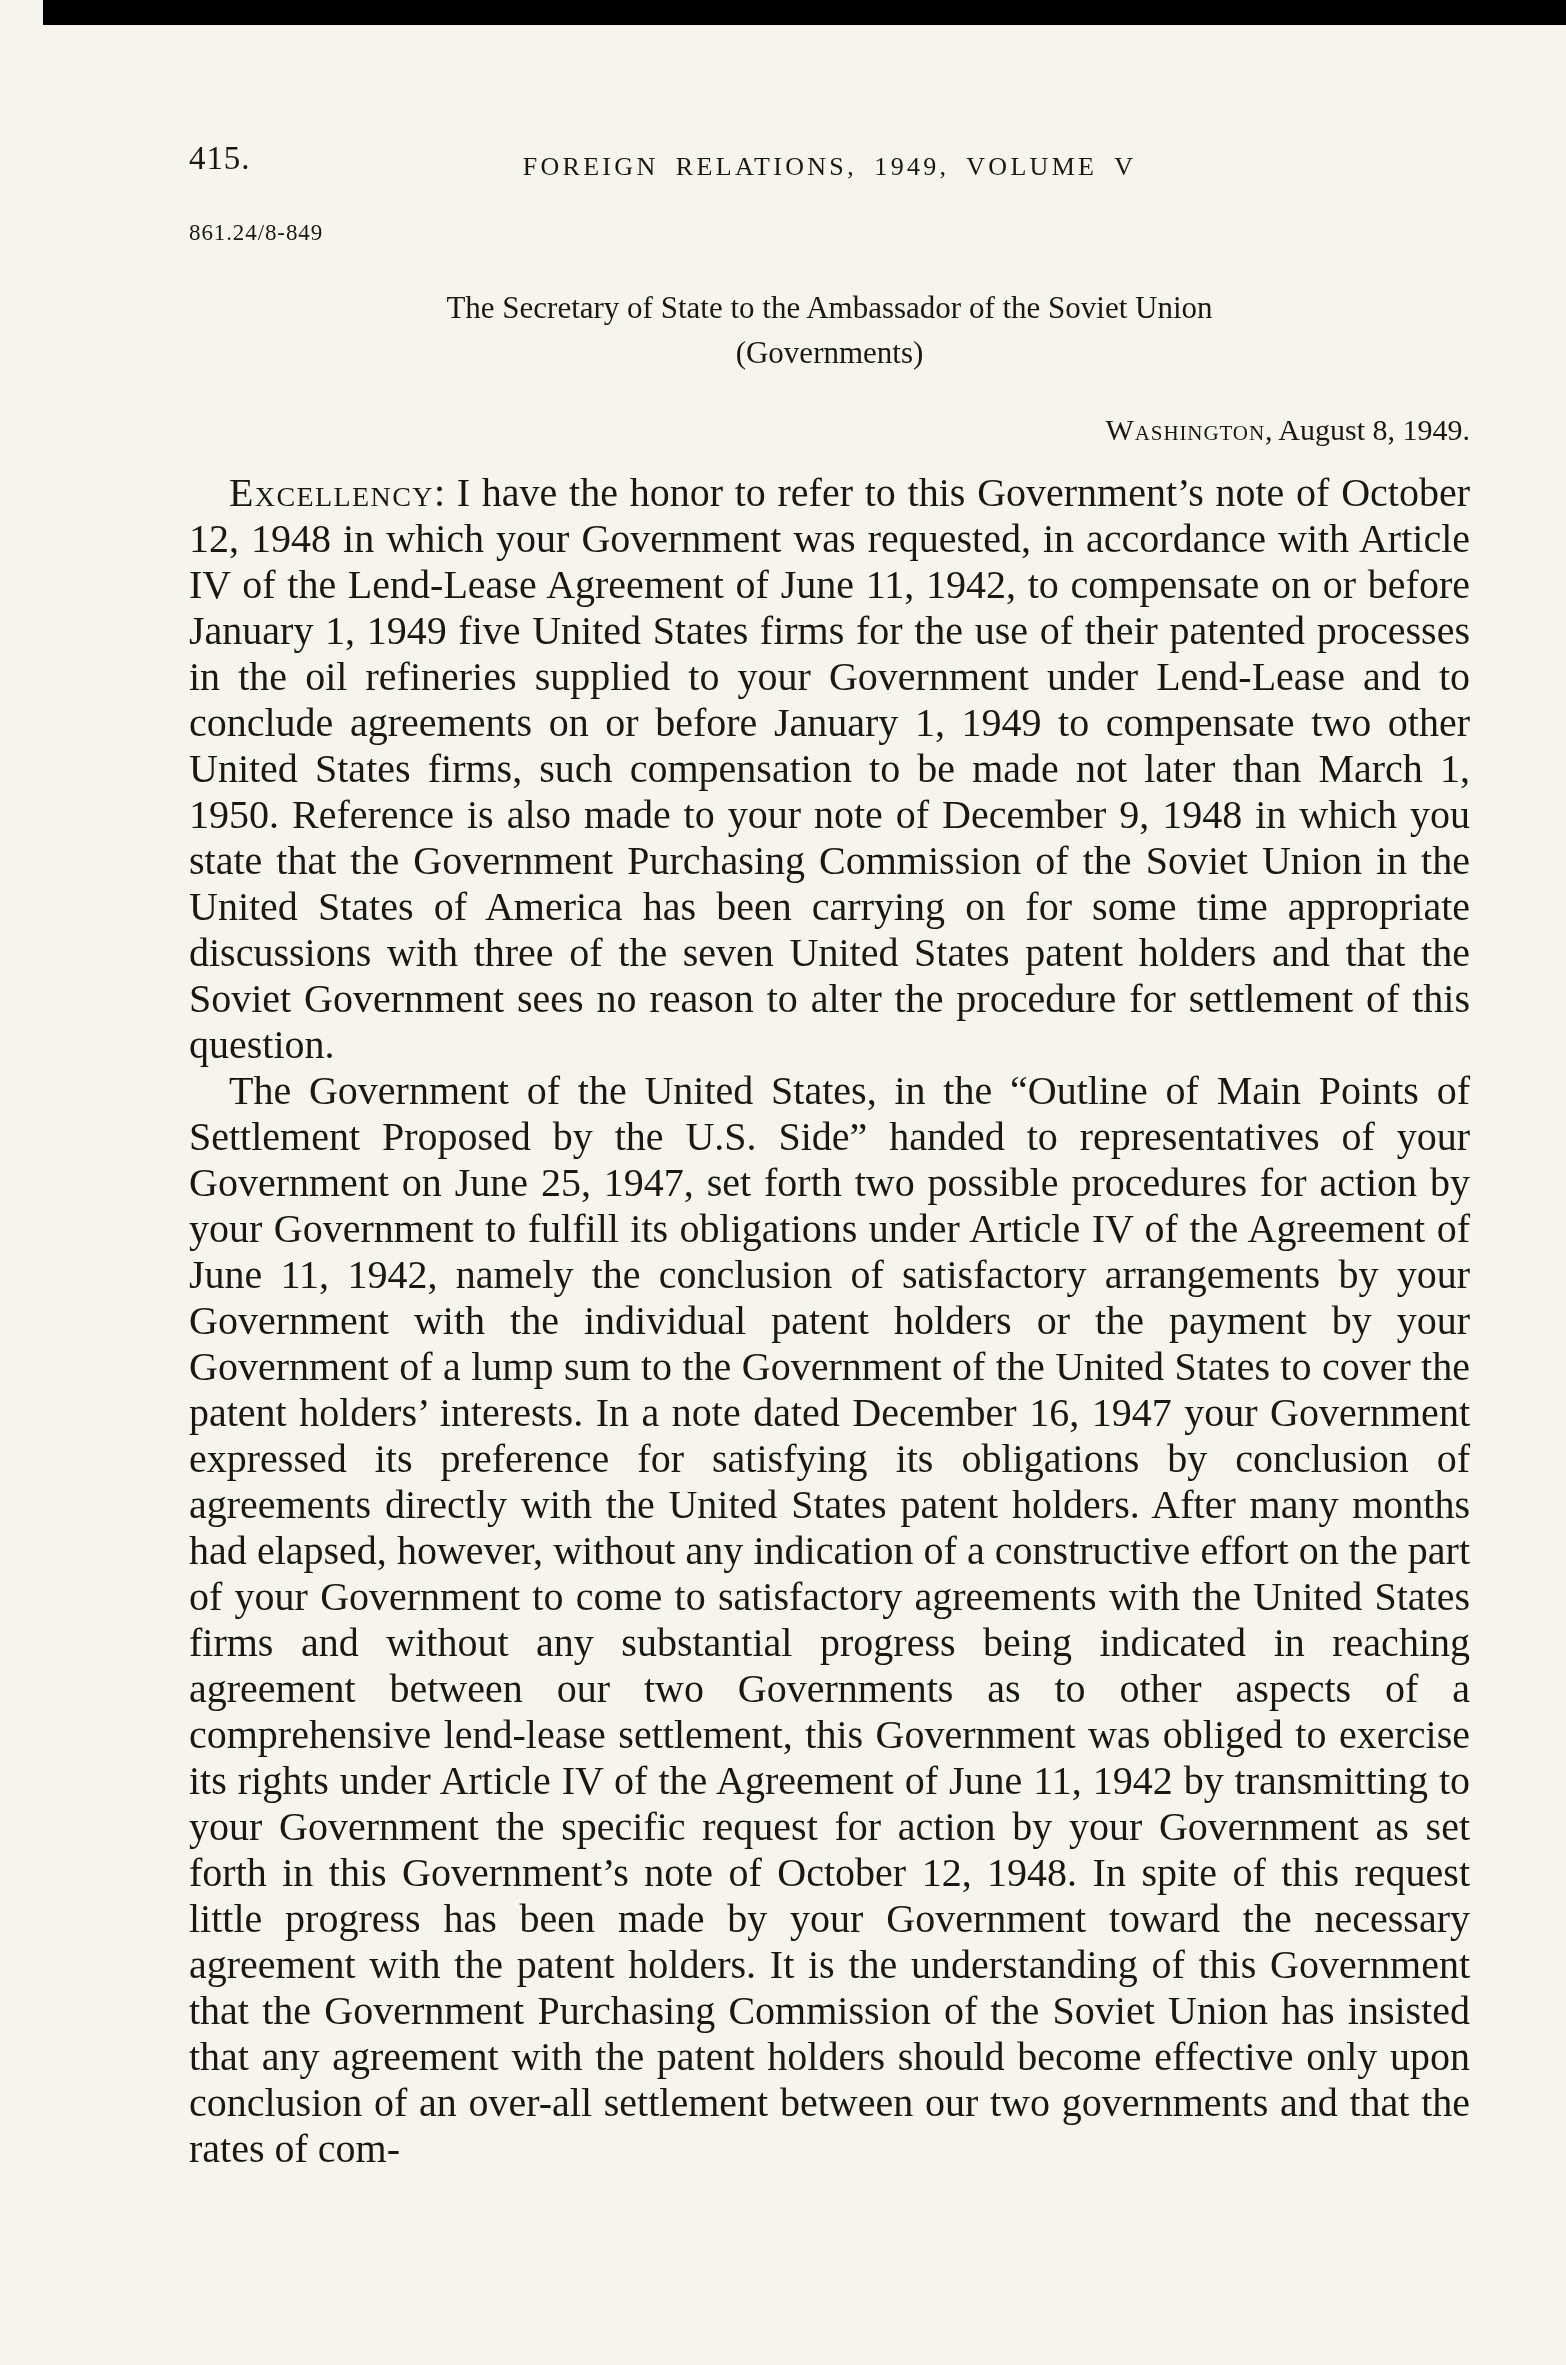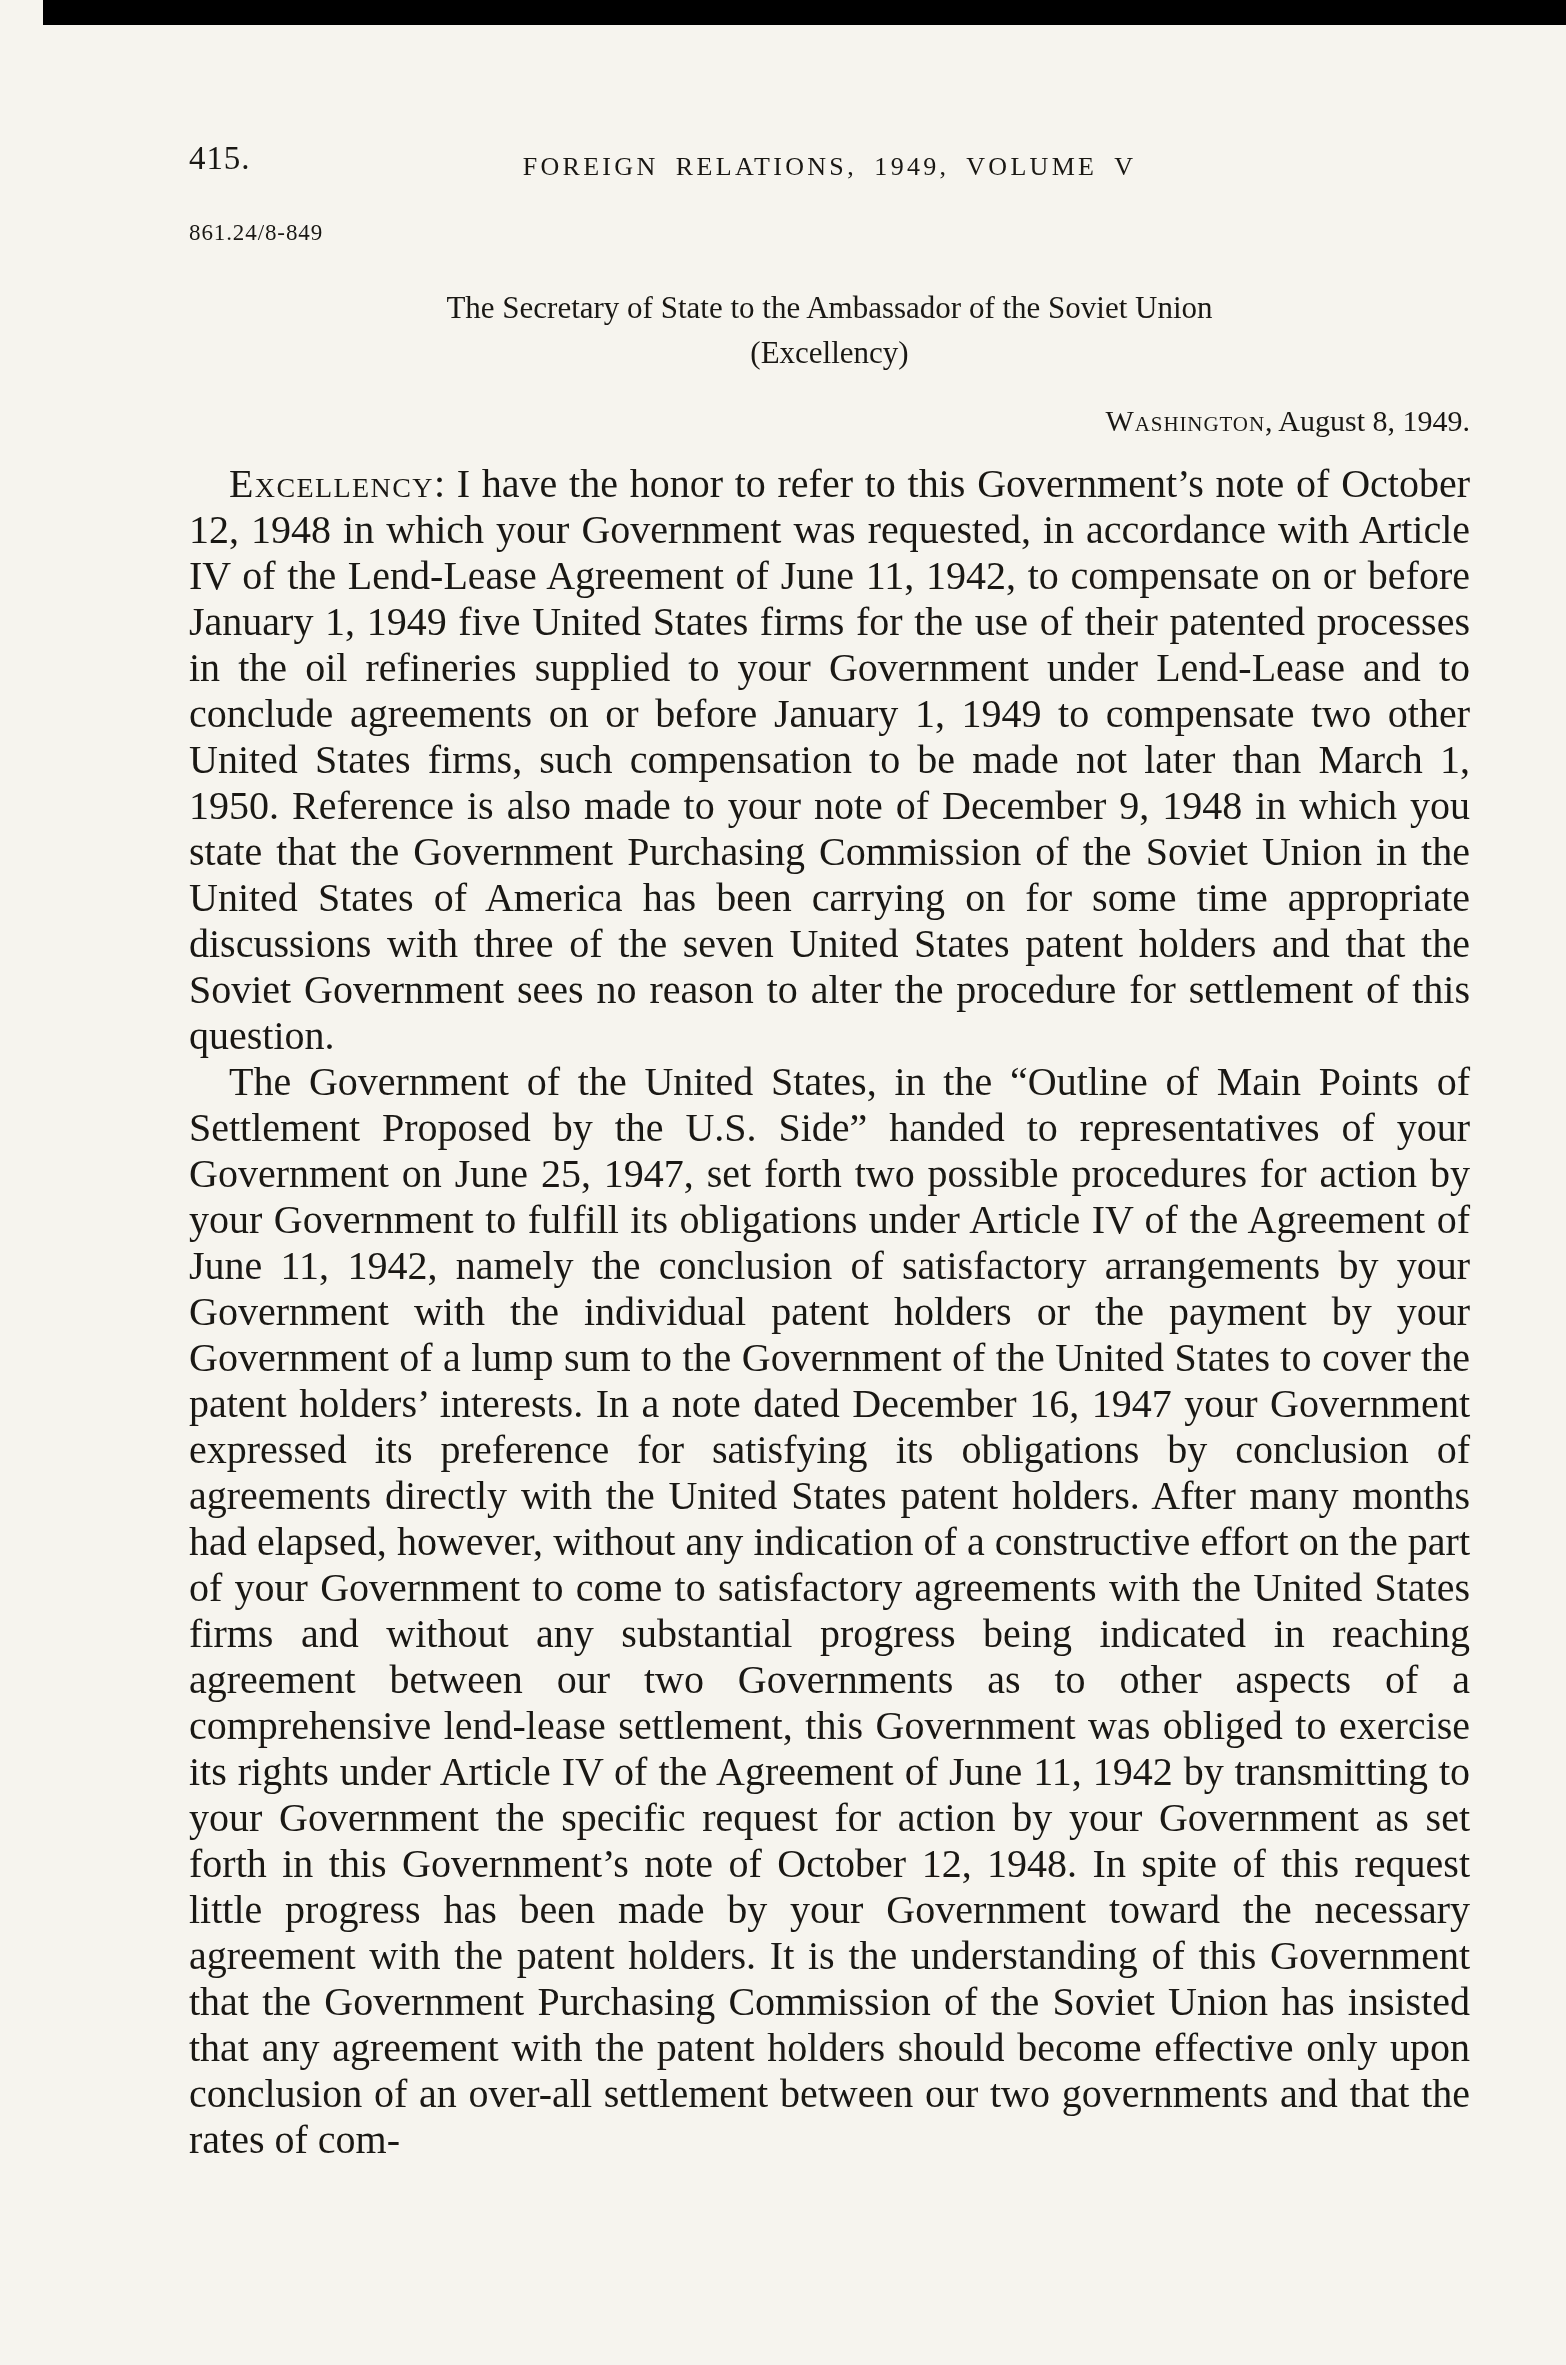--- a/index.html
+++ b/index.html
@@ -57,21 +57,21 @@
     line-height: 28px;
   }
   .doc-title {
     margin: 38px 0 0 0;
     text-align: center;
     font-weight: normal;
     font-size: 31px;
     line-height: 45px;
   }
   .dateline {
-    margin-top: 24px;
+    margin-top: 33px;
     text-align: right;
     font-size: 30px;
     line-height: 43px;
   }
   .smallcaps {
     font-variant: small-caps;
     letter-spacing: 0.9px;
   }
   .body-text {
     margin-top: 19px;
@@ -98,21 +98,21 @@
 
   <div class="header">
     <span class="page-number">415.</span>
     <span class="running-header">FOREIGN RELATIONS, 1949, VOLUME V</span>
   </div>
 
   <div class="ref-number">861.24/8-849</div>
 
   <h1 class="doc-title">
     <span>The Secretary of State to the Ambassador of the Soviet Union</span><br>
-    <span>(Excellency)</span>
+    <span>(Governments)</span>
   </h1>
 
   <div class="dateline">
     <span class="smallcaps">Washington</span><span>, August 8, 1949.</span>
   </div>
 
   <div class="body-text">
     <p class="par">
       <span class="par-lead">Excellency</span><span>: I have the honor to refer to this Government’s note of October 12, 1948 in which your Government was requested, in accordance with Article IV of the Lend-Lease Agreement of June 11, 1942, to compensate on or before January 1, 1949 five United States firms for the use of their patented processes in the oil refineries supplied to your Government under Lend-Lease and to conclude agreements on or before January 1, 1949 to compensate two other United States firms, such compensation to be made not later than March 1, 1950. Reference is also made to your note of December 9, 1948 in which you state that the Government Purchasing Commission of the Soviet Union in the United States of America has been carrying on for some time appropriate discussions with three of the seven United States patent holders and that the Soviet Government sees no reason to alter the procedure for settlement of this question.</span>
     </p>

